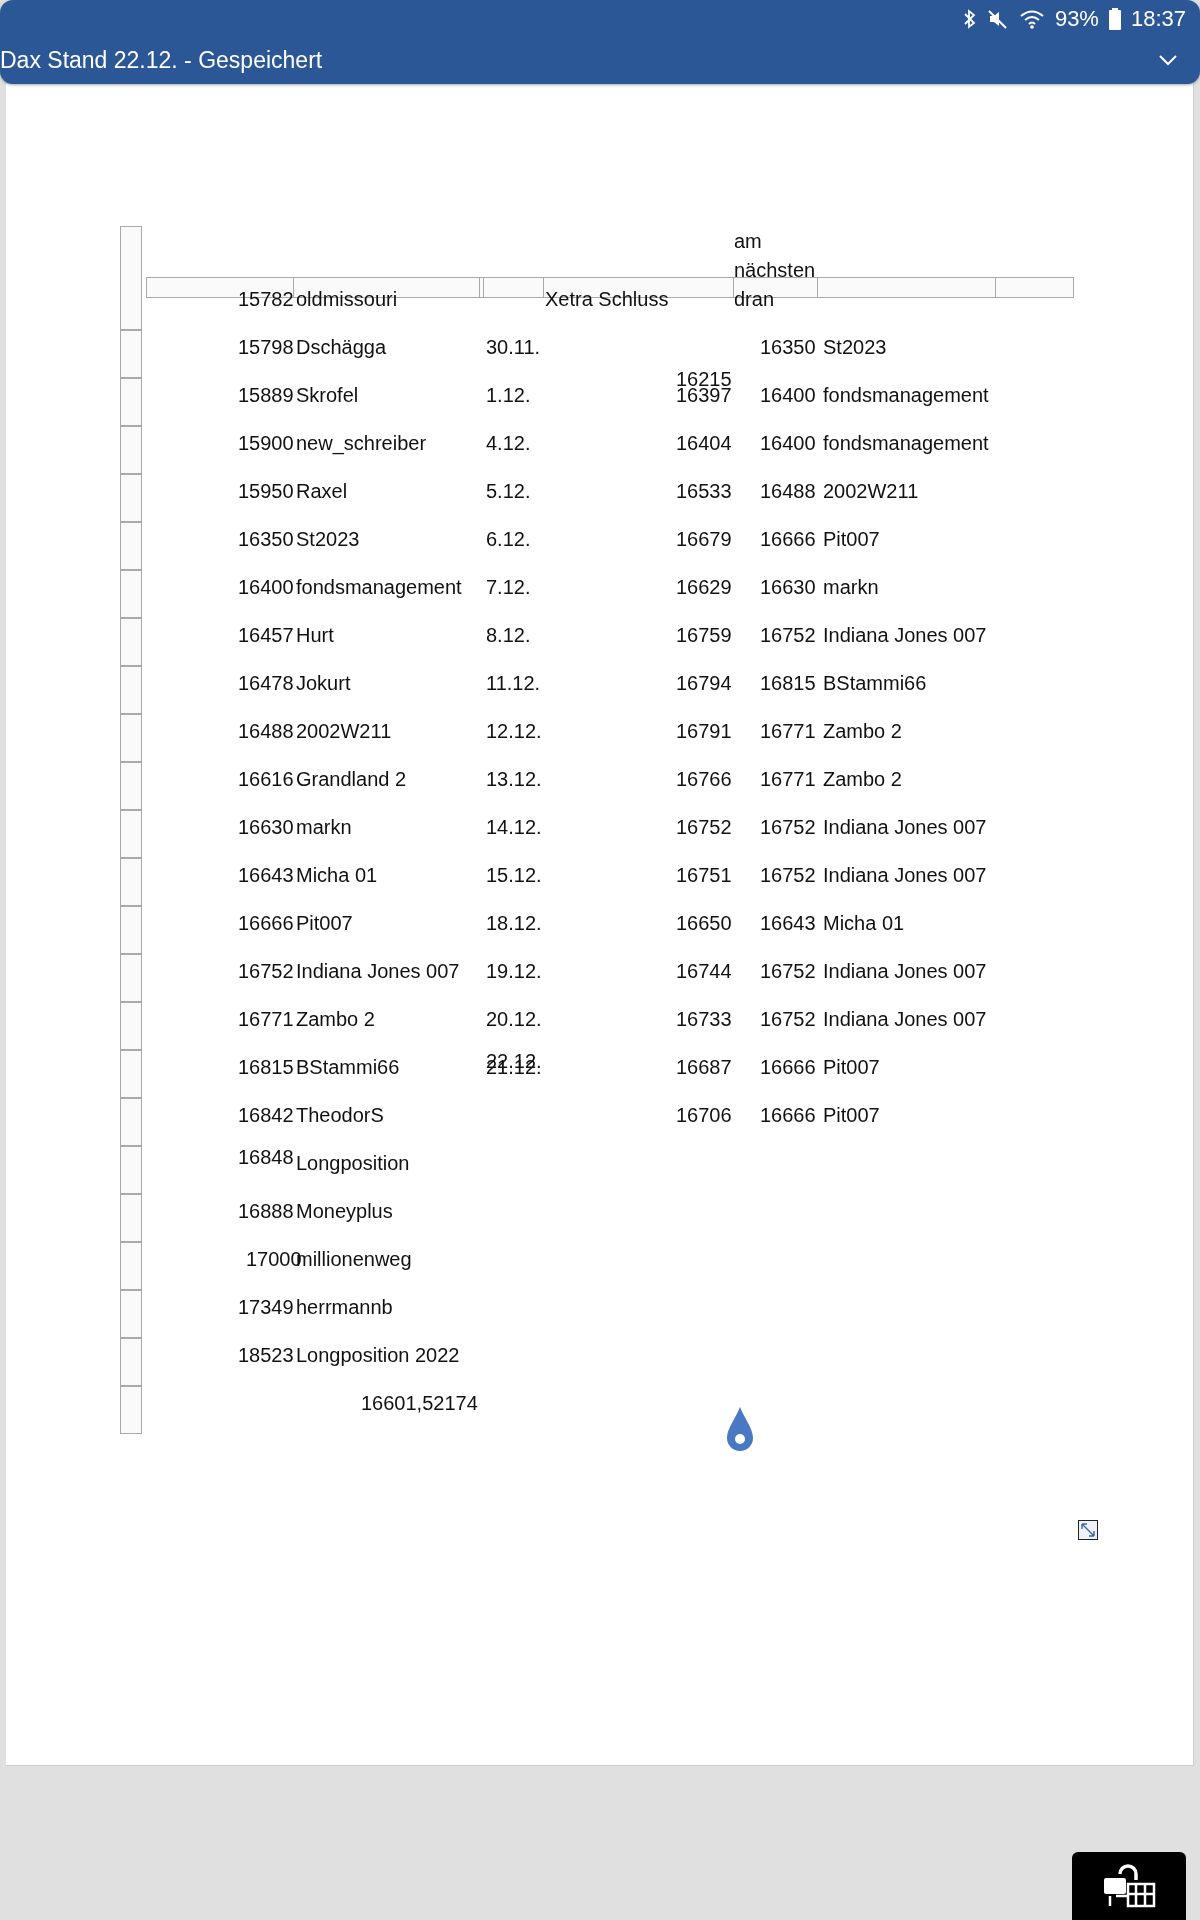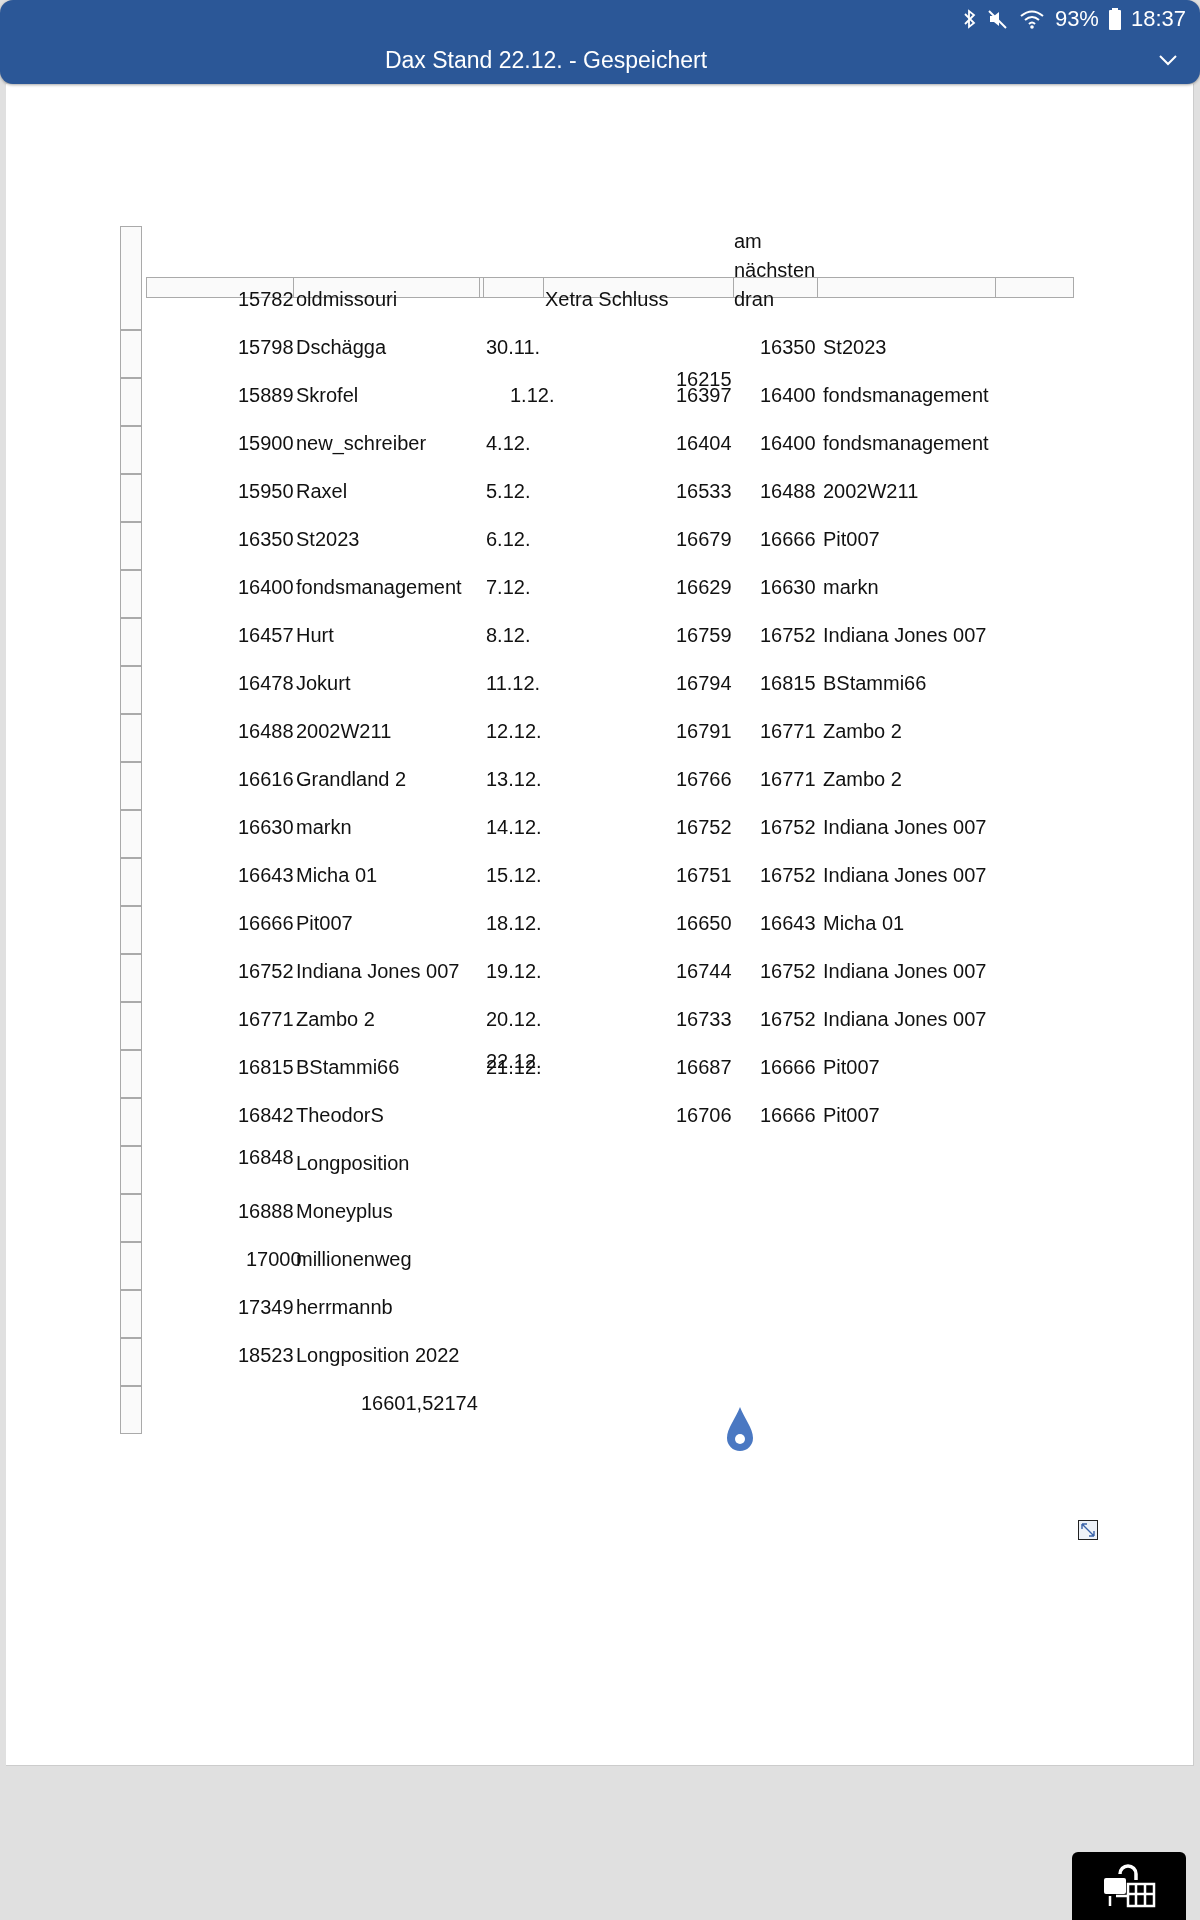--- a/index.html
+++ b/index.html
@@ -2,21 +2,21 @@
 <html><head>
   <meta charset="utf-8">
   <style>
     * { box-sizing: border-box; margin: 0; padding: 0; }
     html, body { width: 1200px; height: 1920px; overflow: hidden; }
     body { position: relative; background: #e0e0e0; font-family: "Liberation Sans", sans-serif; color: #111; }
 
     .appbar { position: absolute; left: 0; top: 0; width: 1200px; height: 84px; background: #2b5797; color: #fff; box-shadow: 0 1px 3px rgba(0,0,0,.35); z-index: 5; border-radius: 13px; }
     .statusbar { position: absolute; right: 14px; top: 4px; height: 30px; display: flex; align-items: center; gap: 10px; font-size: 22px; color: #fff; }
     .statusbar svg { display: block; }
-    .title { position: absolute; left: 8px; width: 1076px; top: 42px; height: 36px; text-align: center; font-size: 23px; line-height: 36px; }
+    .title { position: absolute; left: 0; width: 1076px; top: 42px; height: 36px; font-size: 23px; line-height: 36px; }
     .chevron { position: absolute; right: 20px; top: 48px; width: 24px; height: 24px; cursor: pointer; }
 
     .page { position: absolute; left: 6px; top: 84px; width: 1188px; height: 1682px; background: #fff; border-right: 1px solid #ccc; border-bottom: 1px solid #ccc; }
 
     .move-handle { position: absolute; left: 114px; top: 193px; width: 22px; height: 22px; border: 1px solid #9aa; background: #f5f7fb; cursor: move; }
     .col-ruler { position: absolute; top: 193px; height: 21px; display: flex; }
     .col-sel { height: 21px; border: 1px solid #aaa; border-left: none; background: #fafafa; cursor: pointer; }
     .col-sel:first-child { border-left: 1px solid #aaa; }
 
     .row-gutter { position: absolute; left: 114px; width: 22px; border: 1px solid #aaa; background: #fafafa; cursor: pointer; }
@@ -120,21 +120,21 @@
     <div class="cell" style="left:539px;top:201px;">Xetra Schluss</div>
     <div class="cell" style="left:728px;top:143px;width:90px;white-space:normal;">am nächsten dran</div>
   <div class="cell" style="left: 232px; top: 249px;">15798</div>
       <div class="cell" style="left: 290px; top: 249px;">Dschägga</div>
       <div class="cell" style="left: 480px; top: 249px;">30.11.</div>
       <div class="cell" style="left: 670px; top: 249px; margin-top: 32px;">16215</div>
       <div class="cell" style="left: 754px; top: 249px;">16350</div>
       <div class="cell" style="left: 817px; top: 249px;">St2023</div>
       <div class="cell" style="left: 232px; top: 297px;">15889</div>
       <div class="cell" style="left: 290px; top: 297px;">Skrofel</div>
-      <div class="cell" style="left: 504px; top: 297px; text-align: right;">1.12.</div>
+      <div class="cell" style="left: 480px; top: 297px; text-align: right;">1.12.</div>
       <div class="cell" style="left: 670px; top: 297px;">16397</div>
       <div class="cell" style="left: 754px; top: 297px;">16400</div>
       <div class="cell" style="left: 817px; top: 297px;">fondsmanagement</div>
       <div class="cell" style="left: 232px; top: 345px;">15900</div>
       <div class="cell" style="left: 290px; top: 345px;">new_schreiber</div>
       <div class="cell" style="left: 480px; top: 345px;">4.12.</div>
       <div class="cell" style="left: 670px; top: 345px;">16404</div>
       <div class="cell" style="left: 754px; top: 345px;">16400</div>
       <div class="cell" style="left: 817px; top: 345px;">fondsmanagement</div>
       <div class="cell" style="left: 232px; top: 393px;">15950</div>

